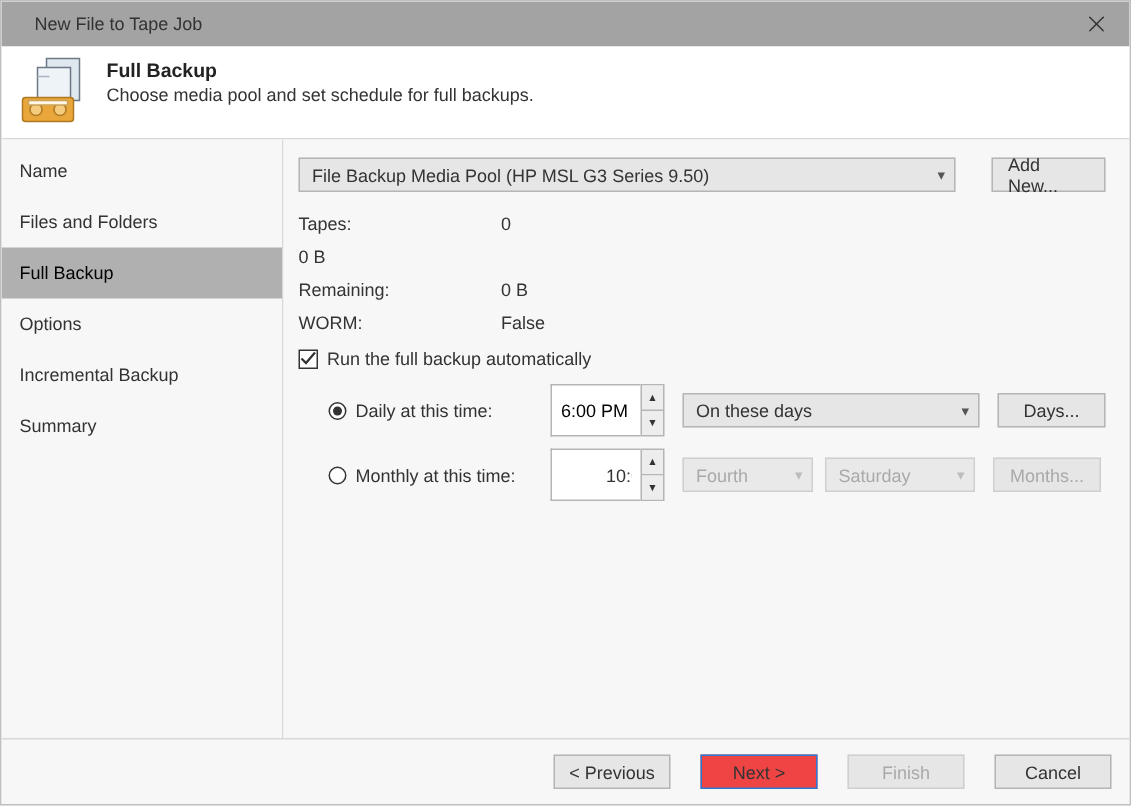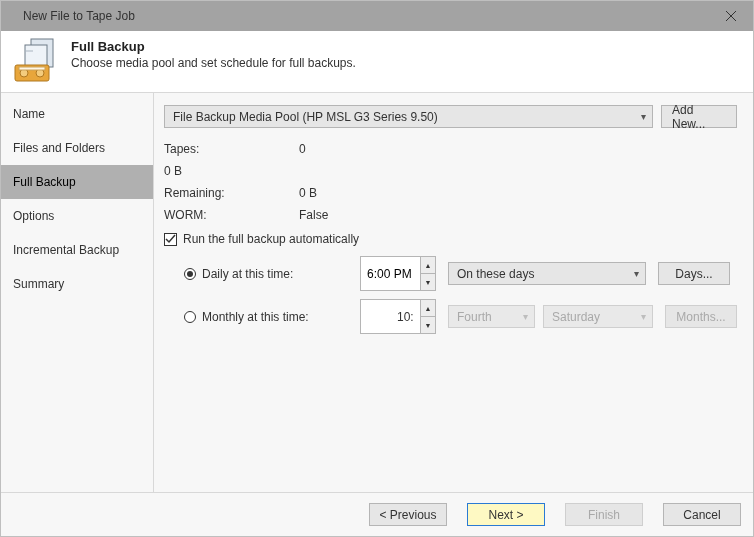--- a/index.html
+++ b/index.html
@@ -105,21 +105,21 @@
   .schedule { margin-top: 10px; padding-left: 20px; }
   .sched-row { display:flex; align-items:center; margin-bottom: 8px; gap:0; }
   .radio {
     width: 12px; height:12px; border:1px solid #333; border-radius:50%;
     margin-right:6px; background:#fff; display:flex; align-items:center; justify-content:center;
     flex:0 0 auto;
   }
   .radio .dot { width:6px; height:6px; background:#333; border-radius:50%; }
   .sched-label { width: 130px; }
   .spinner {
-    display:flex; height:35px;margin-left:28px;
+    display:flex; height:35px;
   }
   .spinner input {
     width: 60px; border:1px solid #b5b5b5; border-right:none;
     padding: 0 6px; font-family: inherit; font-size:12px; background:#fff;
   }
   .spinner.disabled input { background:#fff; color:#333;padding-left:36px; }
   .spinner .arrows { width:16px; border:1px solid #b5b5b5; display:flex; flex-direction:column; }
   .spinner .arrows div { flex:1; display:flex; align-items:center; justify-content:center; background:#ededed; font-size:7px; line-height:1; }
   .spinner .arrows div.up { border-bottom:1px solid #b5b5b5; }
   .footer {
@@ -133,21 +133,21 @@
     justify-content:flex-end;
     padding: 0 12px;
     gap: 20px;
   }
   .footer .fbtn {
     height: 23px; width: 78px;
     background:#e6e6e6; border:1px solid #b5b5b5;
     display:flex; align-items:center; justify-content:center;
     font-size:12px;
   }
-  .footer .fbtn.primary { border:1px solid #2a7ad4; background:#fef9c3; }
+  .footer .fbtn.primary { border:1px solid #2a7ad4; background:#ef4444; }
   .footer .fbtn.disabled { color:#a9a9a9; border-color:#cfcfcf; }
 </style>
 </head>
 <body>
 
 <div class="titlebar">
   <span class="title">New File to Tape Job</span>
   <div class="close">
     <svg width="10" height="10" viewBox="0 0 10 10">
         <line x1="0" y1="0" x2="10" y2="10" stroke="#333" stroke-width="1"></line>
@@ -178,21 +178,21 @@
   <div class="sidebar">
     <div class="item">Name</div>
     <div class="item">Files and Folders</div>
     <div class="item selected">Full Backup</div>
     <div class="item">Options</div>
     <div class="item">Incremental Backup</div>
     <div class="item">Summary</div>
   </div>
 
   <div class="main">
-    <div class="row" style="gap:8px;">
+    <div class="row" style="gap:24px;">
       <div class="select" style="flex:1;">
         <span>File Backup Media Pool (HP MSL G3 Series 9.50)</span>
         <span class="chev">▾</span>
       </div>
       <div class="btn" style="width:76px;">Add New...</div>
     </div>
 
     <div class="stats">
       <div class="srow">
           <span class="k">Tapes:</span>
@@ -252,21 +252,21 @@
             <div class="up">▲</div>
             <div>▼</div>
           </div>
         </div>
         <div style="width:12px;"></div>
         <div class="select disabled" style="width:87px;">
           <span>Fourth</span>
           <span class="chev">▾</span>
         </div>
         <div style="width:8px;"></div>
-        <div class="select disabled" style="width:110px;">
+        <div class="select disabled" style="width:100px;">
           <span>Saturday</span>
           <span class="chev">▾</span>
         </div>
         <div style="width:12px;"></div>
         <div class="btn disabled" style="width:72px;">Months...</div>
       </div>
     </div>
   </div>
 </div>
 

